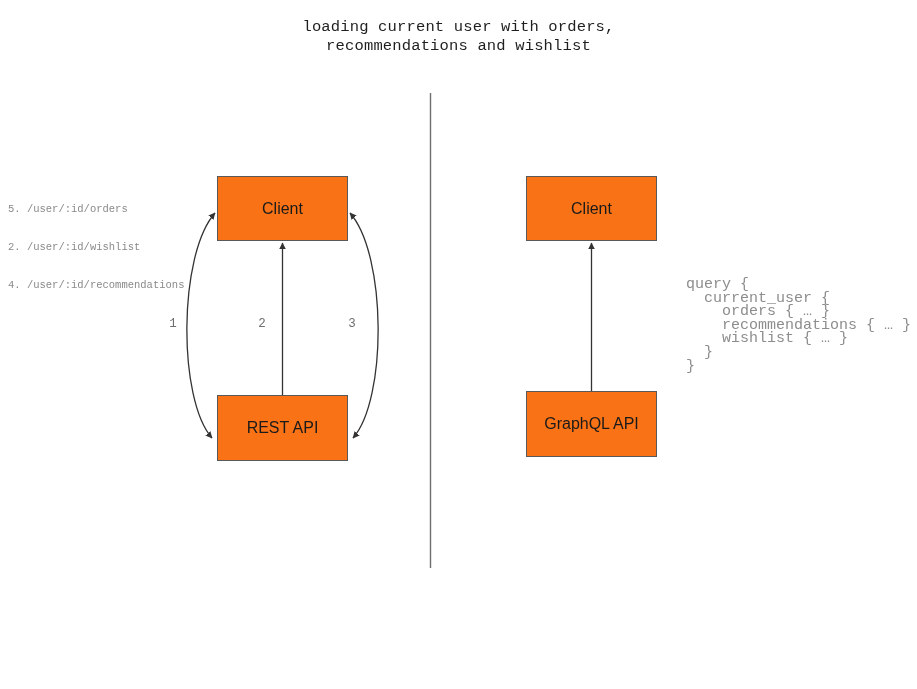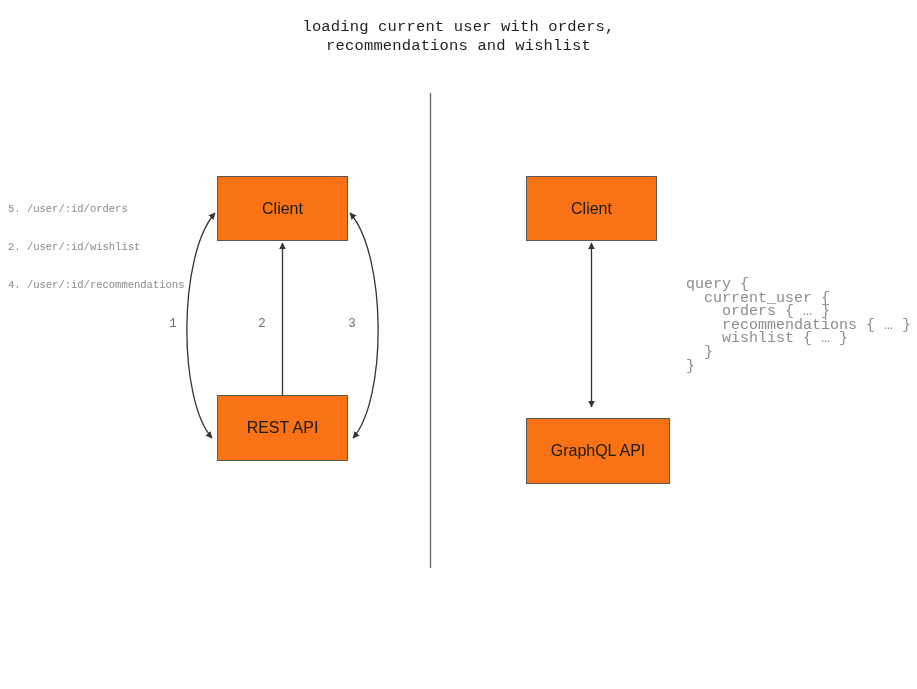--- a/index.html
+++ b/index.html
@@ -73,21 +73,21 @@
     display: flex;
     align-items: center;
     justify-content: center;
     font-family: "Liberation Sans", sans-serif;
     font-size: 16px;
     color: #1a1a1a;
   }
   #node-client-rest   { left: 217px; top: 176px; width: 131px; height: 65px; }
   #node-rest-api      { left: 217px; top: 395px; width: 131px; height: 66px; }
   #node-client-gql    { left: 526px; top: 176px; width: 131px; height: 65px; }
-  #node-graphql-api   { left: 526px; top: 418px; width: 144px; height: 66px; }
+  #node-graphql-api   { left: 526px; top: 391px; width: 131px; height: 66px; }
 
   
   .edge-label {
     position: absolute;
     font-family: "Liberation Mono", monospace;
     font-size: 12.5px;
     color: #6e6e6e;
     text-align: center;
     width: 20px;
   }

